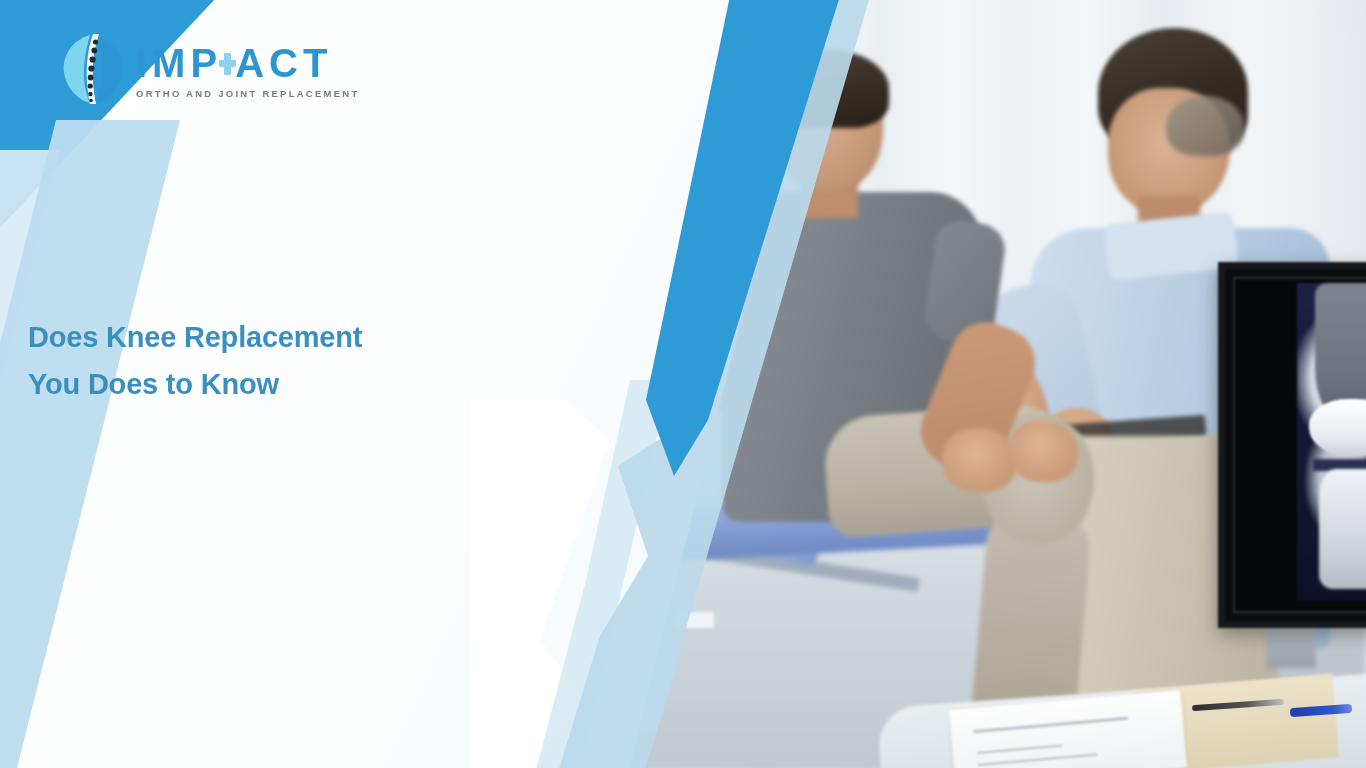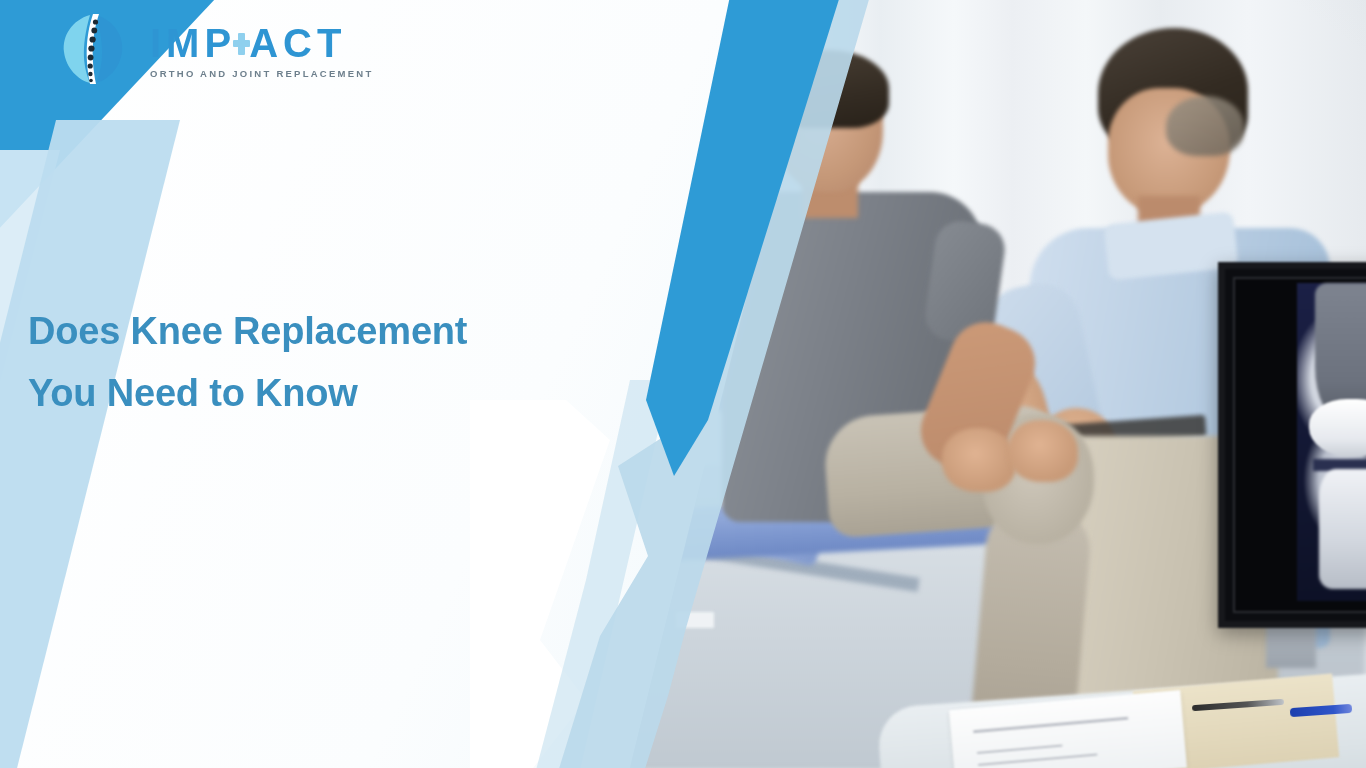--- a/index.html
+++ b/index.html
@@ -513,24 +513,24 @@
     height: 372px;
     background: #ffffff;
     clip-path: polygon(96px 0, 140px 40px, 70px 240px, 116px 300px, 60px 372px, 0 372px, 0 0);
     opacity: .97;
   }
 
   
   .logo {
     position: absolute;
     left: 60px;
-    top: 12px;
+    top: 32px;
     display: flex;
     align-items: center;
-    gap: 24px;
+    gap: 10px;
   }
   .logo-mark {
     width: 66px;
     height: 74px;
     flex: 0 0 auto;
   }
   .logo-text {
     display: flex;
     flex-direction: column;
     justify-content: center;
@@ -570,23 +570,23 @@
     color: #6d7f8c;
     font-weight: 700;
     margin-top: 5px;
     white-space: nowrap;
   }
 
   
   .headline {
     position: absolute;
     left: 28px;
-    top: 276px;
+    top: 295px;
     width: 610px;
-    font-size: 38px;
+    font-size: 29px;
     line-height: 1.62;
     font-weight: 700;
     color: #3A8FBF;
     letter-spacing: -0.2px;
   }
   .headline-line { display: block; white-space: nowrap; }
 </style>
 </head>
 <body>
 
@@ -681,16 +681,16 @@
           <span>P</span>
           <span class="plus"></span>
           <span>ACT</span>
       </div>
       <div class="logo-tagline">ORTHO AND JOINT REPLACEMENT</div>
     </div>
   </div>
 
   <h1 class="headline">
     <span class="headline-line">Does Knee Replacement</span>
-    <span class="headline-line">You Need to Know</span>
+    <span class="headline-line">You Does to Know</span>
   </h1>
 
 </div>
 
 </body></html>

